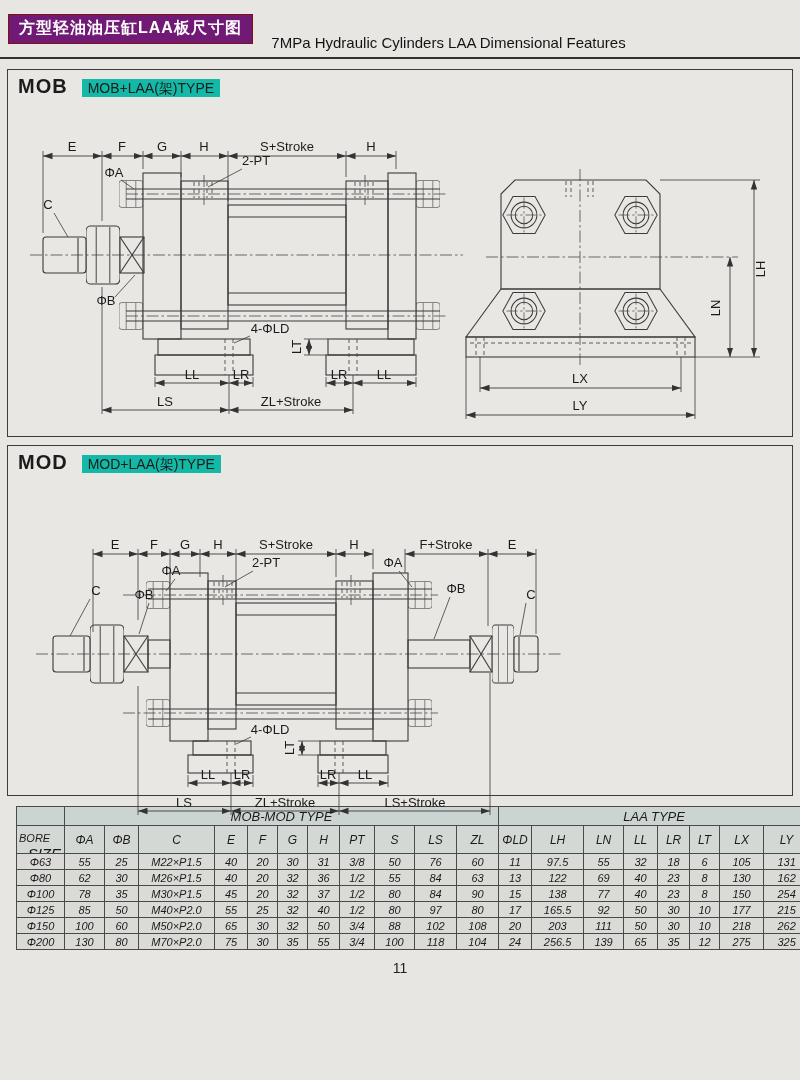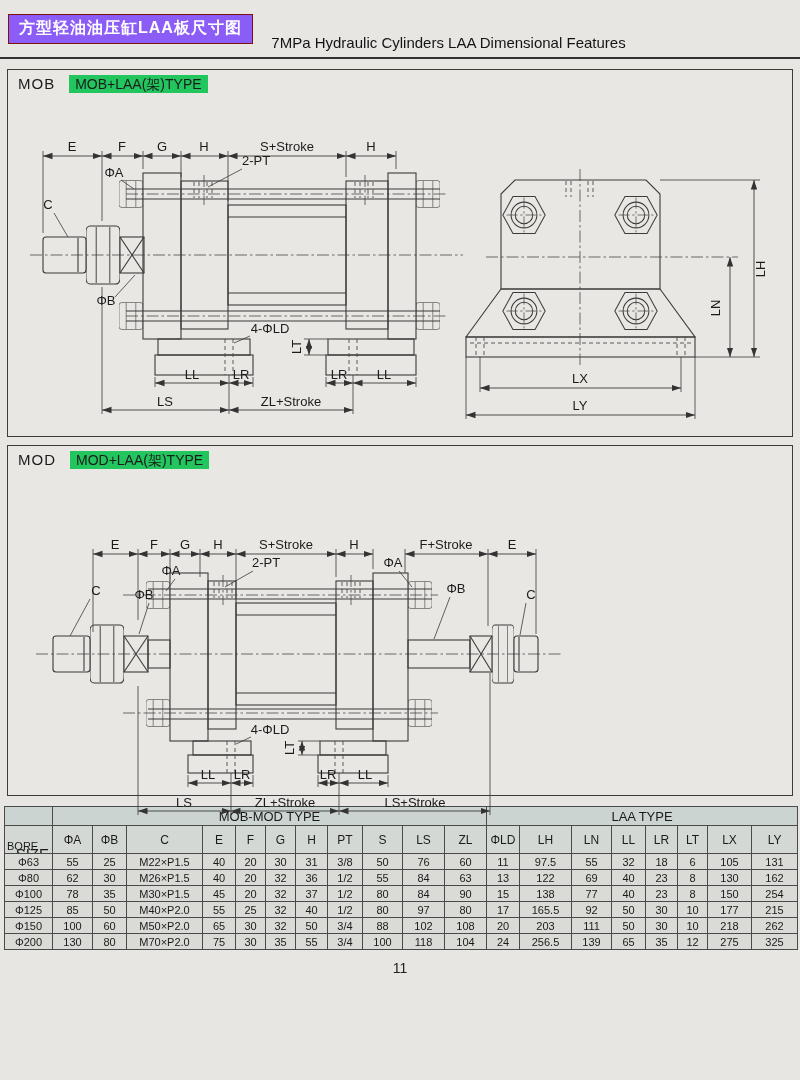--- a/index.html
+++ b/index.html
@@ -7,65 +7,65 @@
   body {
     width:800px; height:1080px;
     background:#e8e6e2;
     font-family:"Liberation Sans", sans-serif;
     color:#1b1b1b;
     overflow:hidden;
   }
   
   .page-header { padding:7px 6px 6px 8px; border-bottom:2px solid #333; }
   .red-badge {
-    display:inline-block; background:#8b5cf6; border:1px solid #7d1210;
+    display:inline-block; background:#701a75; border:1px solid #7d1210;
     color:#fff; font-weight:bold; font-size:16px; letter-spacing:1px;
     padding:3px 10px 4px 10px; vertical-align:middle;
   }
   .en-title { display:inline-block; margin-left:14px; font-size:15px; color:#141414; vertical-align:middle;margin-top:27px; }
   
   .section {
     margin:10px 7px 0 7px; border:1.5px solid #3c3c3c; background:#e9e7e3;
   }
   .section-mob { height:368px; }
   .section-mod { height:351px; margin-top:8px; }
   .section-titlebar { padding:5px 0 0 10px; height:27px; white-space:nowrap; }
-  .section-tag { font-weight:normal; font-size:15px; letter-spacing:1px; margin-right:14px; }
-  .section-title { font-size:14px; background:#22c55e; padding:1px 6px; }
+  .section-tag { font-weight:bold; font-size:20px; letter-spacing:1px; margin-right:14px; }
+  .section-title { font-size:14px; background:#14b8a6; padding:1px 6px; }
   svg { display:block; }
   .svg-wrap-mob { margin-top:28px; }
   .svg-wrap-mod { margin-top:58px; }
   
   .ln  { fill:none; stroke:#3b3b3b; stroke-width:1.1; }
   .hd  { fill:none; stroke:#4a4a4a; stroke-width:0.9; stroke-dasharray:4 3; }
   .cl  { fill:none; stroke:#4a4a4a; stroke-width:0.8; stroke-dasharray:12 3 2.5 3; }
   .dm  { fill:none; stroke:#3b3b3b; stroke-width:0.9; }
   .ext { fill:none; stroke:#3b3b3b; stroke-width:0.8; }
   text.dl { font-size:13px; fill:#1b1b1b; }
   
-  .dim-table-wrap { margin:10px 4px 0 4px; }
+  .dim-table-wrap { margin:10px 4px 0 16px;font-style:italic; }
   table.dims {
     border-collapse:collapse; table-layout:fixed; width:792px;
     font-size:11px; text-align:center;
   }
   table.dims th, table.dims td {
     border:1px solid #4a4a4a; font-weight:normal; overflow:hidden;
     white-space:nowrap; padding:0;
   }
   tr.group-row th { height:19px; background:#ccd4d2; font-size:13px; }
   tr.colhead-row th { height:28px; background:#d3d8d5; font-size:12px; }
   tbody td, tbody th { height:16px; background:#dadad6; font-size:11px; }
   th.corner {
     position:relative;
     background:
       linear-gradient(to bottom right, rgba(0,0,0,0) 49.3%, #4a4a4a 49.3%, #4a4a4a 50.9%, rgba(0,0,0,0) 50.9%),
       #d3d8d5;
   }
   th.corner .sz { position:absolute; top:19px; right:3px; font-size:15px; }
-  th.corner .br { position:absolute; bottom:1px; left:2px; font-size:11px; }
+  th.corner .br { position:absolute; bottom:9px; left:2px; font-size:11px; }
   
   .page-number { text-align:center; margin-top:10px; font-size:14px; color:#222; }
 </style>
 </head>
 <body>
 
 <div class="page-header">
   <span class="red-badge">方型轻油油压缸LAA板尺寸图</span>
   <span class="en-title">7MPa Hydraulic Cylinders LAA Dimensional Features</span>
 </div>

